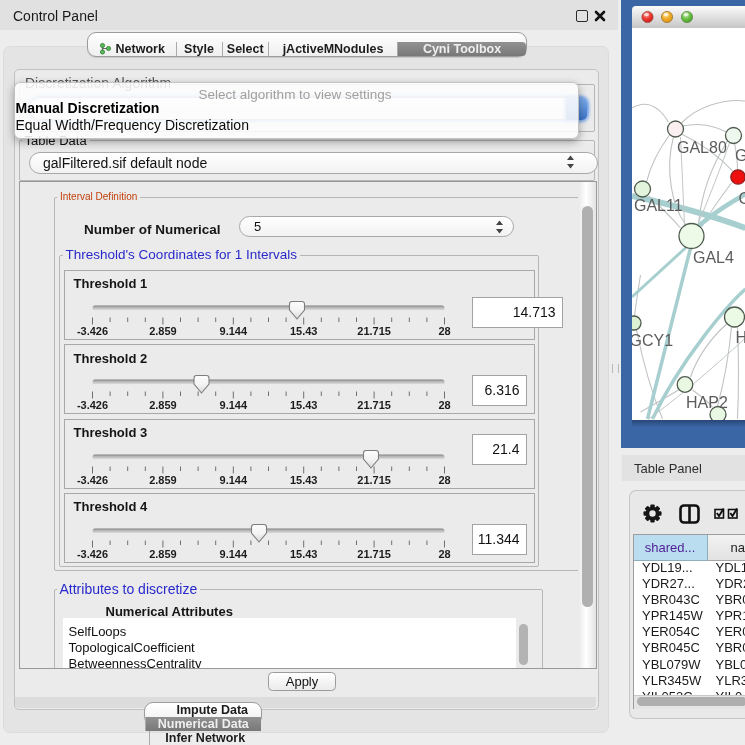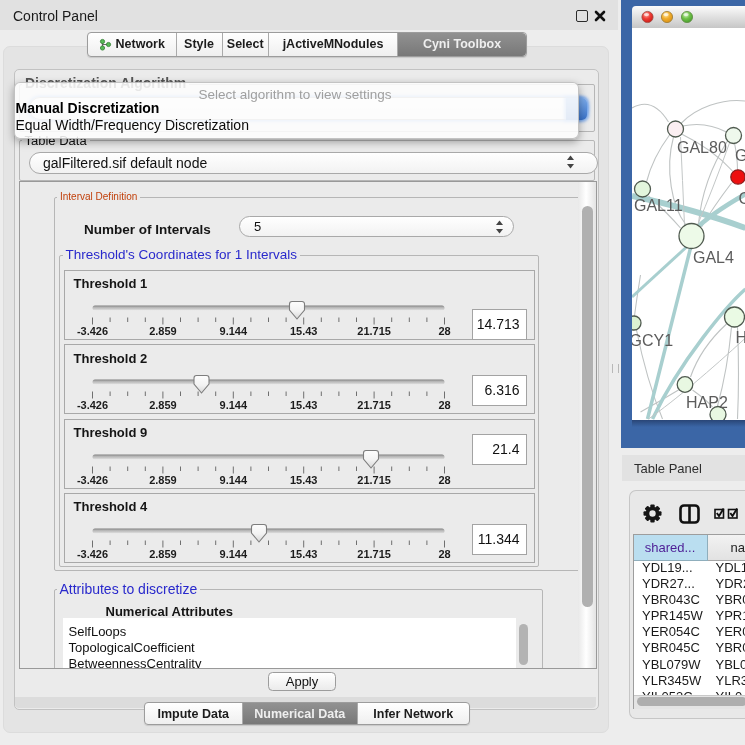--- a/index.html
+++ b/index.html
@@ -1,20 +1,20 @@
 <!DOCTYPE html>
 <html><head>
 <meta charset="utf-8">
 <style>
 html,body{margin:0;padding:0;}
 body{width:745px;height:745px;position:relative;overflow:hidden;background:#ededed;
   font-family:"Liberation Sans",sans-serif;-webkit-font-smoothing:antialiased;}
 .abs{position:absolute;}
-.seg{display:flex;border:1px solid #9c9c9c;border-radius:4px;background:linear-gradient(#ffffff,#efefef);
-  box-shadow:0 1px 1px rgba(0,0,0,0.12);}
+.seg{display:flex;border:1px solid #9c9c9c;border-radius:9px;background:linear-gradient(#ffffff,#efefef);
+  box-shadow:0 1px 1px rgba(0,0,0,0.12);align-items:flex-end;}
 .seg .it{display:flex;align-items:center;justify-content:center;font-size:12.5px;font-weight:bold;color:#1c1c1c;
   border-left:1px solid #aaaaaa;white-space:nowrap;}
 .seg .it:first-child{border-left:none;border-radius:4px 0 0 4px;}
 .seg .it:last-child{border-radius:0 4px 4px 0;}
 .seg .sel{background:linear-gradient(#919191,#787878);color:#efefef;}
 .tbor{position:absolute;border:1px solid #b6b6b6;border-radius:2px;}
 .tlab{position:absolute;font-size:13px;background:#ebebeb;padding:0 3px;line-height:13px;}
 .combo{position:absolute;background:linear-gradient(#ffffff,#f2f2f2);border:1px solid #a9a9a9;border-radius:11px;
   font-size:13px;color:#111;}
 .bold13{font-size:13px;font-weight:bold;color:#151515;}
@@ -44,21 +44,21 @@
       <circle cx="3.5" cy="10" r="2.1" fill="#57b957" stroke="#2e7d2e" stroke-width="0.8"></circle>
       <circle cx="9.5" cy="6.5" r="2.1" fill="#57b957" stroke="#2e7d2e" stroke-width="0.8"></circle>
     </svg>Network</div>
   <div class="it" style="width:45px;">Style</div>
   <div class="it" style="width:45.5px;">Select</div>
   <div class="it" style="width:128px;">jActiveMNodules</div>
   <div class="it sel" style="width:128px;">Cyni Toolbox</div>
 </div>
 
 <div class="tbor" style="left:18.5px;top:84px;width:574px;height:46px;"></div>
-<div class="tlab" style="left:22px;top:77px;color:#555;font-size:14px;font-weight:bold;">Discretization Algorithm</div>
+<div class="tlab" style="left:22px;top:77px;color:#555;font-size:14px;font-weight:normal;">Discretization Algorithm</div>
 <div class="combo" style="left:29px;top:97px;width:556px;height:21px;box-shadow:0 0 3px 1.5px rgba(100,155,235,0.7);"></div>
 <div class="abs" style="left:566px;top:97.5px;width:21px;height:22px;background:linear-gradient(#7cabea,#3a72c8);border-radius:0 5px 5px 0;box-shadow:0 0 3px 1.5px rgba(100,155,235,0.7);"></div>
 
 <div class="tbor" style="left:18.5px;top:139.5px;width:574px;height:39px;"></div>
 <div class="tlab" style="left:21.5px;top:133.5px;color:#111;">Table Data</div>
 <div class="combo" style="left:29px;top:151.5px;width:554px;height:20px;line-height:20px;padding-left:13px;font-size:14px;">galFiltered.sif default node</div>
 <svg class="abs" style="left:566px;top:155px;" width="9" height="14" viewBox="0 0 9 14">
   <path d="M4.5,0.5 L8,5 L1,5 Z" fill="#444"></path>
     <path d="M4.5,13.5 L8,9 L1,9 Z" fill="#444"></path>
 </svg>
@@ -66,21 +66,21 @@
 <div class="abs" id="popup" style="left:14px;top:81.5px;width:562.5px;height:55.5px;background:rgba(253,253,253,0.87);
   border:1px solid rgba(150,150,150,0.55);border-radius:6px;box-shadow:0 3px 8px rgba(0,0,0,0.35);"></div>
 <div class="abs" style="left:14px;top:87px;width:562px;text-align:center;font-size:13.5px;color:#9f9f9f;">Select algorithm to view settings</div>
 <div class="abs" style="left:15.5px;top:100px;font-size:14px;font-weight:bold;color:#000;">Manual Discretization</div>
 <div class="abs" style="left:15.5px;top:116.5px;font-size:14px;color:#0a0a0a;">Equal Width/Frequency Discretization</div>
 
 <div class="abs" id="scrollpane" style="left:18.5px;top:180.5px;width:576px;height:486px;border:1px solid #999;background:#ebebeb;overflow:hidden;">
 
   <div class="tbor" style="left:34.5px;top:15px;width:529px;height:372px;"></div>
   <div class="tlab" style="left:37.5px;top:8px;color:#c2410c;font-size:10px;">Interval Definition</div>
-  <div class="abs bold13" style="left:64.5px;top:40px;font-size:13.5px;">Number of Intervals</div>
+  <div class="abs bold13" style="left:64.5px;top:40px;font-size:13.5px;">Number of Numerical</div>
   <div class="combo" style="left:219.5px;top:34.5px;width:259px;height:19px;line-height:19px;padding-left:14px;">5</div>
   <svg class="abs" style="left:475px;top:38px;" width="9" height="14" viewBox="0 0 9 14">
     <path d="M4.5,0.5 L8,5 L1,5 Z" fill="#444"></path>
       <path d="M4.5,13.5 L8,9 L1,9 Z" fill="#444"></path>
   </svg>
 
   <div class="tbor" style="left:39.5px;top:73px;width:478px;height:310px;"></div>
   <div class="tlab" style="left:43px;top:66px;color:#2929cc;font-size:13.5px;">Threshold's Coordinates for 1 Intervals</div>
 
   <div class="abs" style="left:44px;top:88px;width:469px;height:68px;border:1px solid #a8a8a8;">
@@ -126,21 +126,21 @@
       <g font-family="Liberation Sans" font-size="11" font-weight="bold" fill="#1c1c1c" text-anchor="middle">
           <text x="28.5" y="64.5">-3.426</text>
           <text x="98.9" y="64.5">2.859</text>
           <text x="169.3" y="64.5">9.144</text>
           <text x="239.7" y="64.5">15.43</text>
           <text x="310.1" y="64.5">21.715</text>
           <text x="380.5" y="64.5">28</text>
         </g>
       <path d="M228.0,31.5 h10 a2.5,2.5 0 0 1 2.5,2.5 v6 l-7.5,9 l-7.5,-9 v-6 a2.5,2.5 0 0 1 2.5,-2.5 z" fill="url(#tg0)" stroke="#7d7d7d" stroke-width="1.1"></path>
     </svg>
-    <div class="vbox" style="left:407px;top:38px;width:47px;height:29px;line-height:29px;padding-right:6px;">14.713</div>
+    <div class="vbox" style="left:407px;top:26px;width:47px;height:29px;line-height:29px;padding-right:6px;padding-left:36px;">14.713</div>
   </div>
   <div class="abs" style="left:44px;top:162.5px;width:469px;height:68px;border:1px solid #a8a8a8;">
     <div class="abs bold13" style="left:9px;top:5.5px;">Threshold 2</div>
     <svg class="abs" style="left:-1px;top:-1px;" width="469" height="68" viewBox="0 0 469 68">
       <defs>
           <linearGradient id="tg1" x1="0" y1="0" x2="0" y2="1">
         <stop offset="0" stop-color="#fdfdfd"></stop>
             <stop offset="0.55" stop-color="#f2f2f2"></stop>
             <stop offset="1" stop-color="#d7d7d7"></stop>
       </linearGradient>
@@ -181,21 +181,21 @@
           <text x="169.3" y="64.5">9.144</text>
           <text x="239.7" y="64.5">15.43</text>
           <text x="310.1" y="64.5">21.715</text>
           <text x="380.5" y="64.5">28</text>
         </g>
       <path d="M132.5,31.5 h10 a2.5,2.5 0 0 1 2.5,2.5 v6 l-7.5,9 l-7.5,-9 v-6 a2.5,2.5 0 0 1 2.5,-2.5 z" fill="url(#tg1)" stroke="#7d7d7d" stroke-width="1.1"></path>
     </svg>
     <div class="vbox" style="left:407px;top:30px;width:47px;height:29px;line-height:29px;padding-right:6px;">6.316</div>
   </div>
   <div class="abs" style="left:44px;top:237px;width:469px;height:68px;border:1px solid #a8a8a8;">
-    <div class="abs bold13" style="left:9px;top:5.5px;">Threshold 9</div>
+    <div class="abs bold13" style="left:9px;top:5.5px;">Threshold 3</div>
     <svg class="abs" style="left:-1px;top:-1px;" width="469" height="68" viewBox="0 0 469 68">
       <defs>
           <linearGradient id="tg2" x1="0" y1="0" x2="0" y2="1">
         <stop offset="0" stop-color="#fdfdfd"></stop>
             <stop offset="0.55" stop-color="#f2f2f2"></stop>
             <stop offset="1" stop-color="#d7d7d7"></stop>
       </linearGradient>
       <linearGradient id="trg2" x1="0" y1="0" x2="0" y2="1">
         <stop offset="0" stop-color="#7f7f7f"></stop>
             <stop offset="0.35" stop-color="#b3b3b3"></stop>
@@ -299,21 +299,21 @@
   <div class="abs" style="left:49px;top:442px;font-size:13px;color:#111;line-height:16.3px;">SelfLoops<br>TopologicalCoefficient<br>BetweennessCentrality</div>
   <div class="abs" style="left:499px;top:442.5px;width:9.5px;height:41px;background:#b3b3b3;border-radius:5px;"></div>
 
   <div class="abs" style="left:558px;top:0;width:18px;height:486px;background:linear-gradient(90deg,#e8e8e8,#ffffff 45%,#e3e3e3);"></div>
   <div class="abs" style="left:562px;top:24.5px;width:11px;height:401px;background:#b0b0b0;border-radius:5.5px;"></div>
 </div>
 
 <div class="abs" style="left:268px;top:671.5px;width:66px;height:17px;background:linear-gradient(#ffffff,#ebebeb);
  border:1px solid #9c9c9c;border-radius:4.5px;text-align:center;font-size:13px;color:#111;line-height:17px;">Apply</div>
 
-<div class="abs seg" style="left:144px;top:702px;height:21px;">
+<div class="abs seg" style="left:144px;top:702px;height:21px;flex-direction:column;">
   <div class="it" style="width:96.5px;">Impute Data</div>
   <div class="it sel" style="width:114.5px;">Numerical Data</div>
   <div class="it" style="width:110.5px;">Infer Network</div>
 </div>
 
 <div class="abs" style="left:612px;top:364px;width:5px;height:9px;border-left:1.5px solid #b8b8b8;border-right:1.5px solid #b8b8b8;"></div>
 
 <div class="abs" id="netwin" style="left:620.5px;top:0;width:124.5px;height:447.5px;background:#3b66a6;"></div>
 
 <div class="abs" style="left:631.5px;top:6px;width:113.5px;height:21.5px;background:linear-gradient(#fbfbfb,#c6c6c6);

